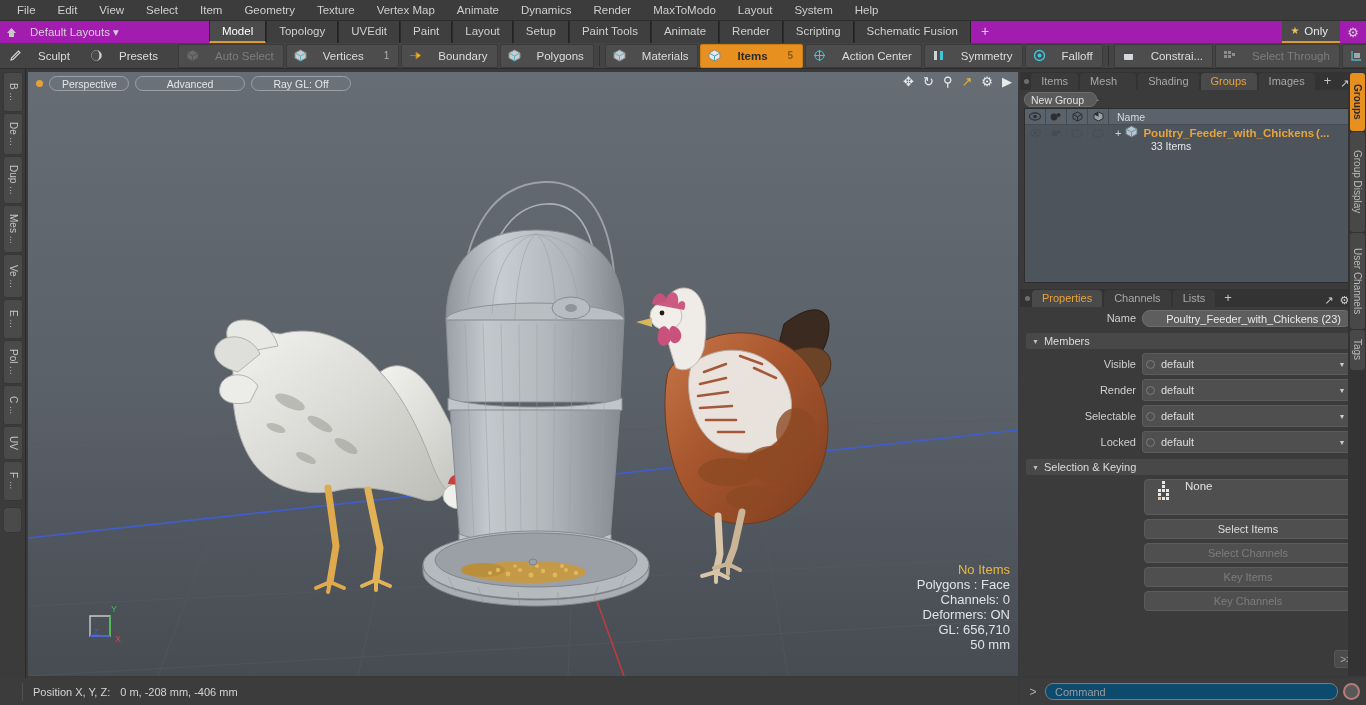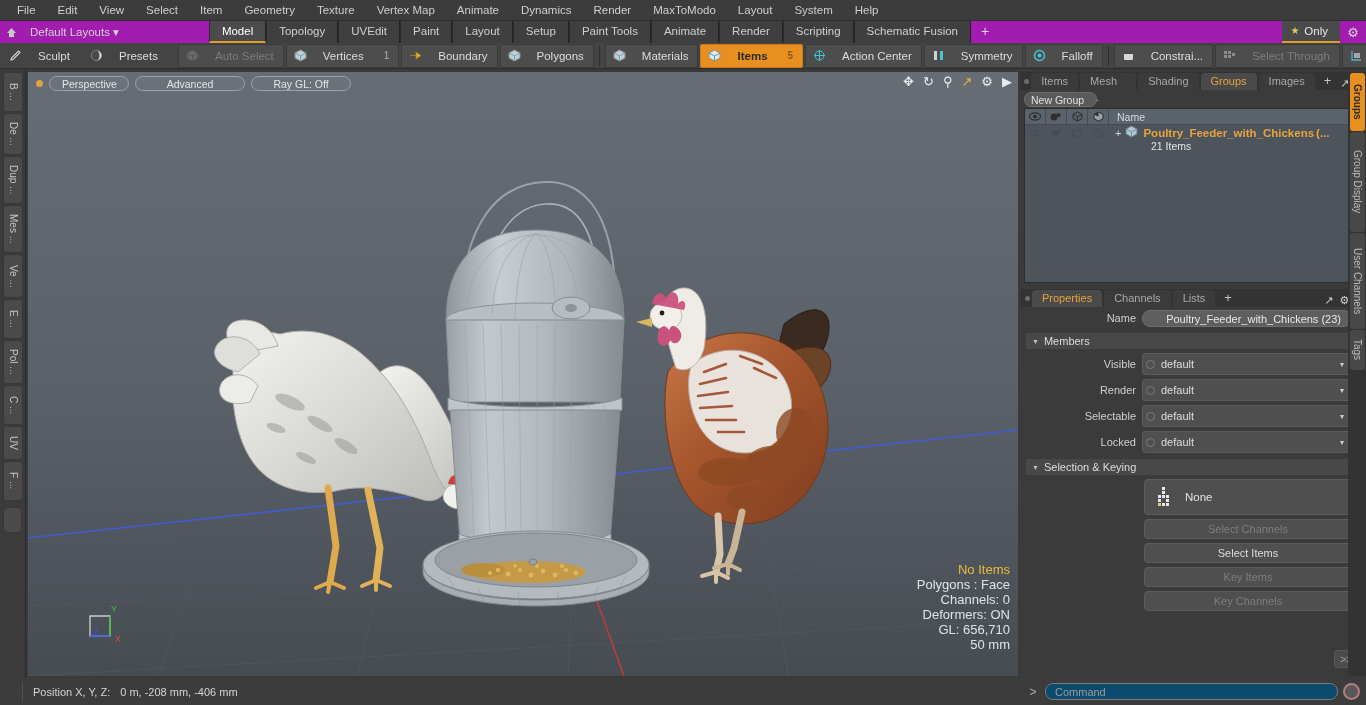--- a/index.html
+++ b/index.html
@@ -213,21 +213,21 @@
 
   .skbtn {
     margin: 0 14px 4px 124px; height: 20px; line-height: 19px;
     background: #4f4f4f; border: 1px solid #5c5c5c; border-radius: 4px;
     text-align: center; font-size: 11px; color: #dcdcdc;
   }
   .skbtn.dim { color: #7d7d7d; }
   .skbox {
     margin: 4px 14px 4px 124px; height: 36px;
     background: #4f4f4f; border: 1px solid #5c5c5c; border-radius: 4px;
-    display: flex; align-items: center; padding-left: 10px; gap: 12px;
+    display: flex; padding-left: 10px; gap: 12px;
   }
   .dots-ico { width: 18px; height: 22px; }
   .skbox-label { font-size: 11.5px; color: #e2e2e2; }
   .corner-btn {
     position: absolute; right: 8px; bottom: 8px;
     width: 24px; height: 18px; background: #4b4b4b; border: 1px solid #575757;
     border-radius: 3px; color: #a9a9a9; font-size: 10px;
     display: flex; align-items: center; justify-content: center;
   }
 
@@ -827,21 +827,21 @@
             <span class="gl-plus">+</span>
             <span class="gl-cube">
               <svg width="13" height="13" viewBox="0 0 13 13">
                   <path d="M6.5 1 L12 4 L12 9 L6.5 12 L1 9 L1 4 Z" fill="#b9c3cc" stroke="#6e7880"></path>
                   <path d="M1 4 L6.5 7 L12 4 M6.5 7 L6.5 12" stroke="#4fa0b4" fill="none"></path>
                 </svg>
             </span>
             <span class="gl-name">Poultry_Feeder_with_Chickens</span>
             <span class="gl-name paren">(...</span>
           </div>
-          <div class="gl-count">21 Items</div>
+          <div class="gl-count">33 Items</div>
         </div>
       </div>
       <div class="gl-scroll"></div>
     </div>
 
     <div class="panel-tabs props-tabs">
       <div class="pt-dot">
           <i></i>
         </div>
       <div class="ptab active">Properties</div>
@@ -924,22 +924,22 @@
               <rect x="11" y="13" width="3" height="3"></rect>
             <rect x="3" y="17" width="3" height="3" fill="#e8c88a"></rect>
               <rect x="7" y="17" width="3" height="3"></rect>
               <rect x="11" y="17" width="3" height="3"></rect>
           </g>
         </svg>
       </span>
       <span class="skbox-label">None</span>
     </div>
 
+    <div class="skbtn">Select Items</div>
     <div class="skbtn dim">Select Channels</div>
-    <div class="skbtn">Select Items</div>
     <div class="skbtn dim">Key Items</div>
     <div class="skbtn dim">Key Channels</div>
 
     <div class="corner-btn">&gt;&gt;</div>
   </div>
 
   <div class="rightstrip">
     <div class="rvtab active" style="height:58px">Groups</div>
     <div class="rvtab" style="height:100px">Group Display</div>
     <div class="rvtab" style="height:96px">User Channels</div>

